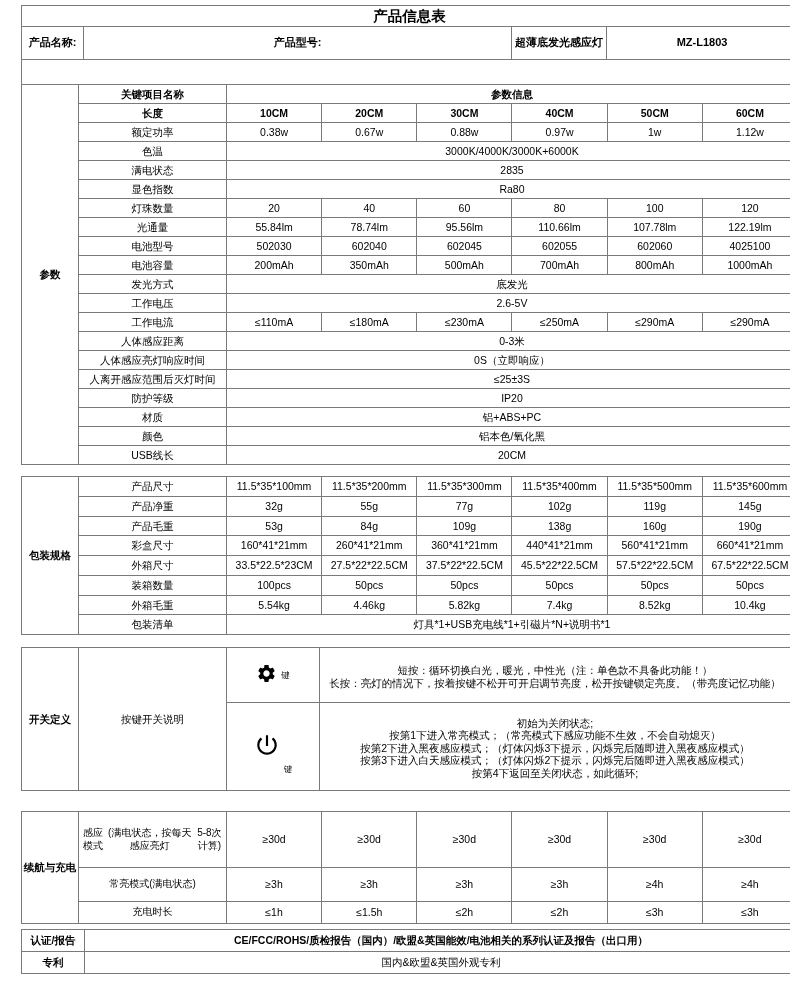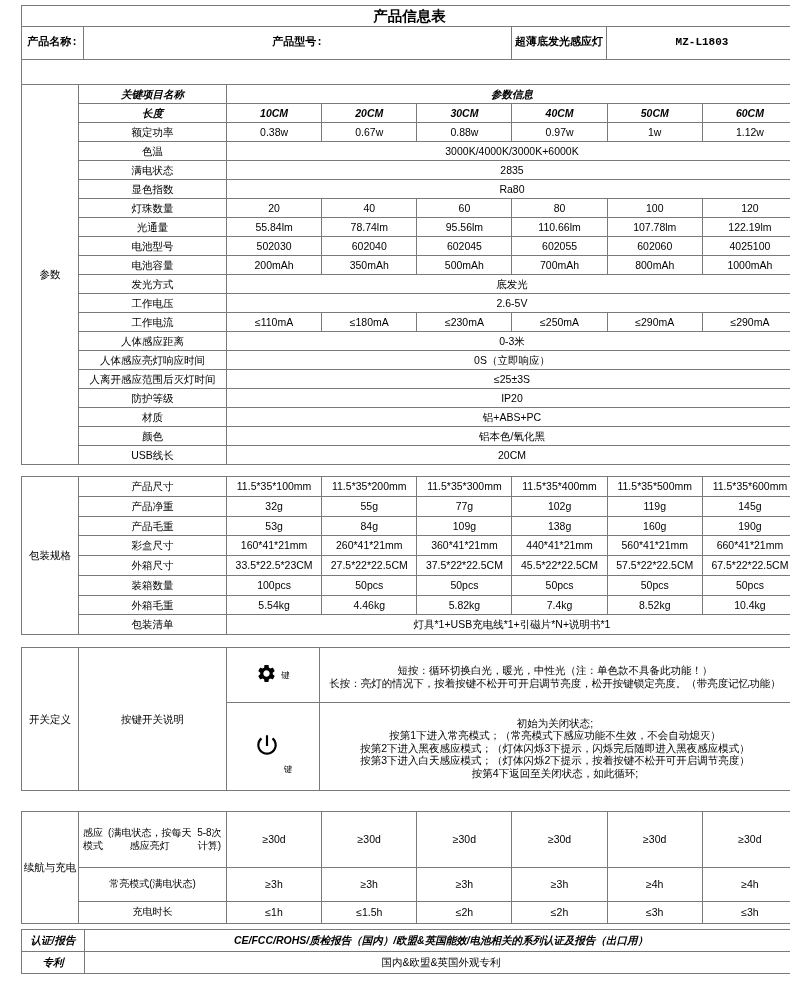--- a/index.html
+++ b/index.html
@@ -1,30 +1,30 @@
 <!DOCTYPE html>
 <html style="--b: #7a7a7a;"><head>
 <meta charset="utf-8">
 <style>
   :root{ --b:#7a7a7a; }
   html,body{margin:0;padding:0;background:#fff;}
   body{width:790px;height:986px;position:relative;font-family:"Liberation Sans",sans-serif;color:#000;}
   .sheet{position:absolute;left:21px;top:5px;width:777px;}
   .grid{display:grid;border-top:1px solid var(--b);border-left:1px solid var(--b);background:#fff;box-sizing:border-box;}
   .grid>div{border-right:1px solid var(--b);border-bottom:1px solid var(--b);display:flex;align-items:center;justify-content:center;text-align:center;font-size:10.5px;line-height:1.2;overflow:hidden;box-sizing:border-box;}
-  .b{font-weight:bold;font-style:italic;}
+  .b{font-weight:bold;}
   .span6{grid-column:span 6;}
   .title-bar{border:1px solid var(--b);height:20px;display:flex;align-items:center;justify-content:center;font-weight:bold;font-size:14.5px;}
   .info{grid-template-columns:62px 428px 95px 1fr;grid-auto-rows:33px;margin-top:-1px;}
-  .info>div{font-weight:bold;font-size:11px;font-family:Liberation Mono, monospace;}
+  .info>div{font-weight:bold;font-size:11px;}
   .gap-row{height:24px;border-left:1px solid var(--b);border-right:1px solid var(--b);}
   .cols-main{grid-template-columns:57px 148px repeat(6,1fr);}
   .params{grid-auto-rows:19px;}
   .packaging{grid-auto-rows:19.75px;margin-top:11px;}
-  .side{font-weight:normal;font-size:11px;}
+  .side{font-weight:bold;font-size:11px;}
   .switch{grid-template-columns:57px 148px 93px 1fr;grid-template-rows:55px 88px;margin-top:12px;}
   .txt{flex-direction:column;justify-content:flex-start;align-items:flex-start;text-align:left;padding:3px 12px 0 5px;line-height:14.2px;}
   .txt div{white-space:nowrap;}
   .icon-cell{gap:4px;}
   .key-label{font-size:8.5px;}
   .key-low{align-self:flex-end;margin-bottom:16px;}
   .endurance{grid-template-columns:57px 148px repeat(6,1fr);grid-template-rows:56px 34px 22px;margin-top:20px;}
   .ml{flex-direction:row;}
   .ml div{font-size:10px;line-height:12.5px;}
   .cert{grid-template-columns:63px 1fr;grid-auto-rows:22px;margin-top:5px;}
@@ -200,21 +200,21 @@
         <svg width="26" height="26" viewBox="0 0 24 24" fill="#000">
           <path d="M13 3h-2v10h2V3zm4.83 2.17l-1.42 1.42C17.99 7.86 19 9.81 19 12c0 3.87-3.13 7-7 7s-7-3.13-7-7c0-2.19 1.01-4.14 2.58-5.42L6.17 5.17C4.23 6.82 3 9.26 3 12c0 4.97 4.03 9 9 9s9-4.03 9-9c0-2.74-1.23-5.18-3.17-6.83z"></path>
         </svg>
       </span>
       <span class="key-label key-low">键</span>
     </div>
     <div class="txt">
         <div>初始为关闭状态;</div>
         <div>按第1下进入常亮模式；（常亮模式下感应功能不生效，不会自动熄灭）</div>
         <div>按第2下进入黑夜感应模式；（灯体闪烁3下提示，闪烁完后随即进入黑夜感应模式）</div>
-        <div>按第3下进入白天感应模式；（灯体闪烁2下提示，按着按键不松开可开启调节亮度）</div>
+        <div>按第3下进入白天感应模式；（灯体闪烁2下提示，闪烁完后随即进入黑夜感应模式）</div>
         <div>按第4下返回至关闭状态，如此循环;</div>
       </div>
   </div>
 
   <div class="grid endurance">
       <div class="side" style="grid-row: 1 / span 3;">续航与充电</div>
       <div class="ml">
         <div>感应模式</div>
         <div>(满电状态，按每天感应亮灯</div>
         <div>5-8次计算)</div>

